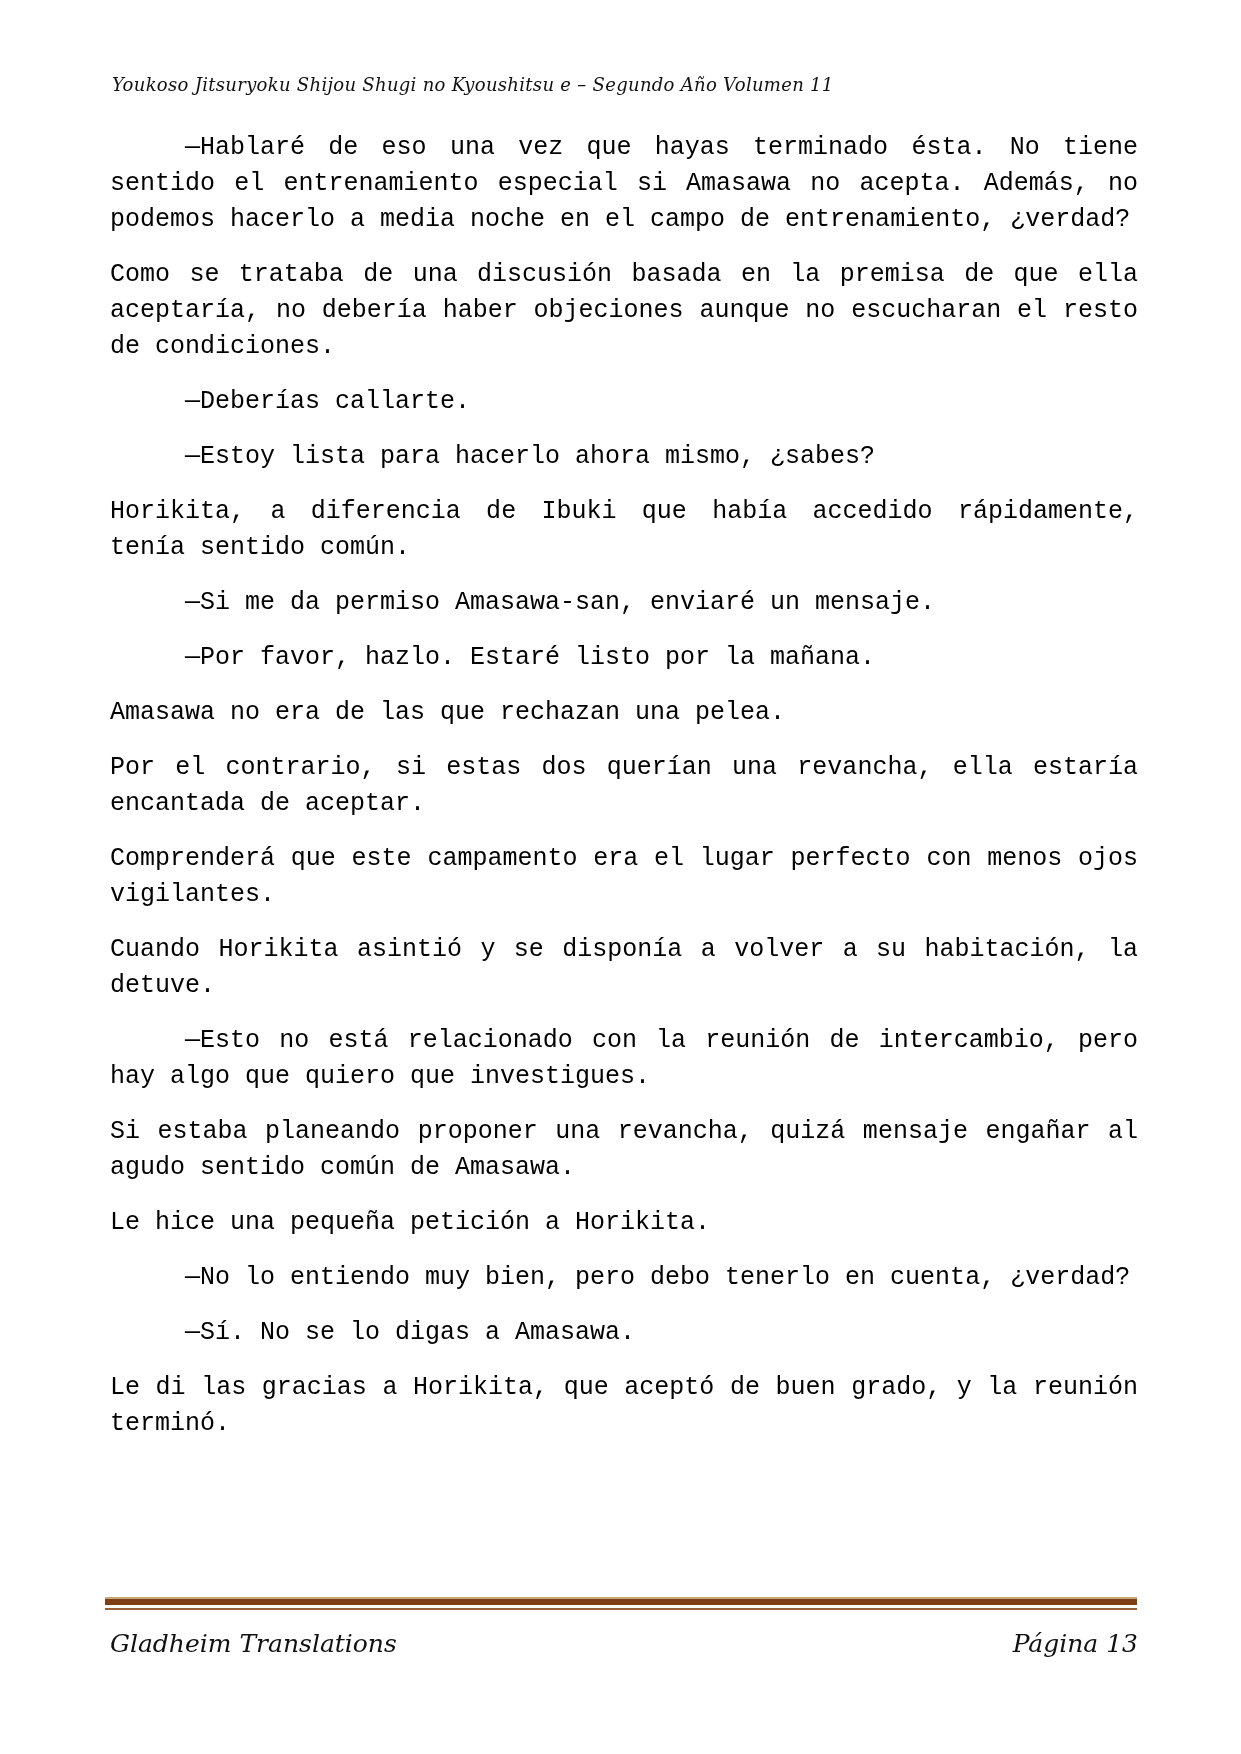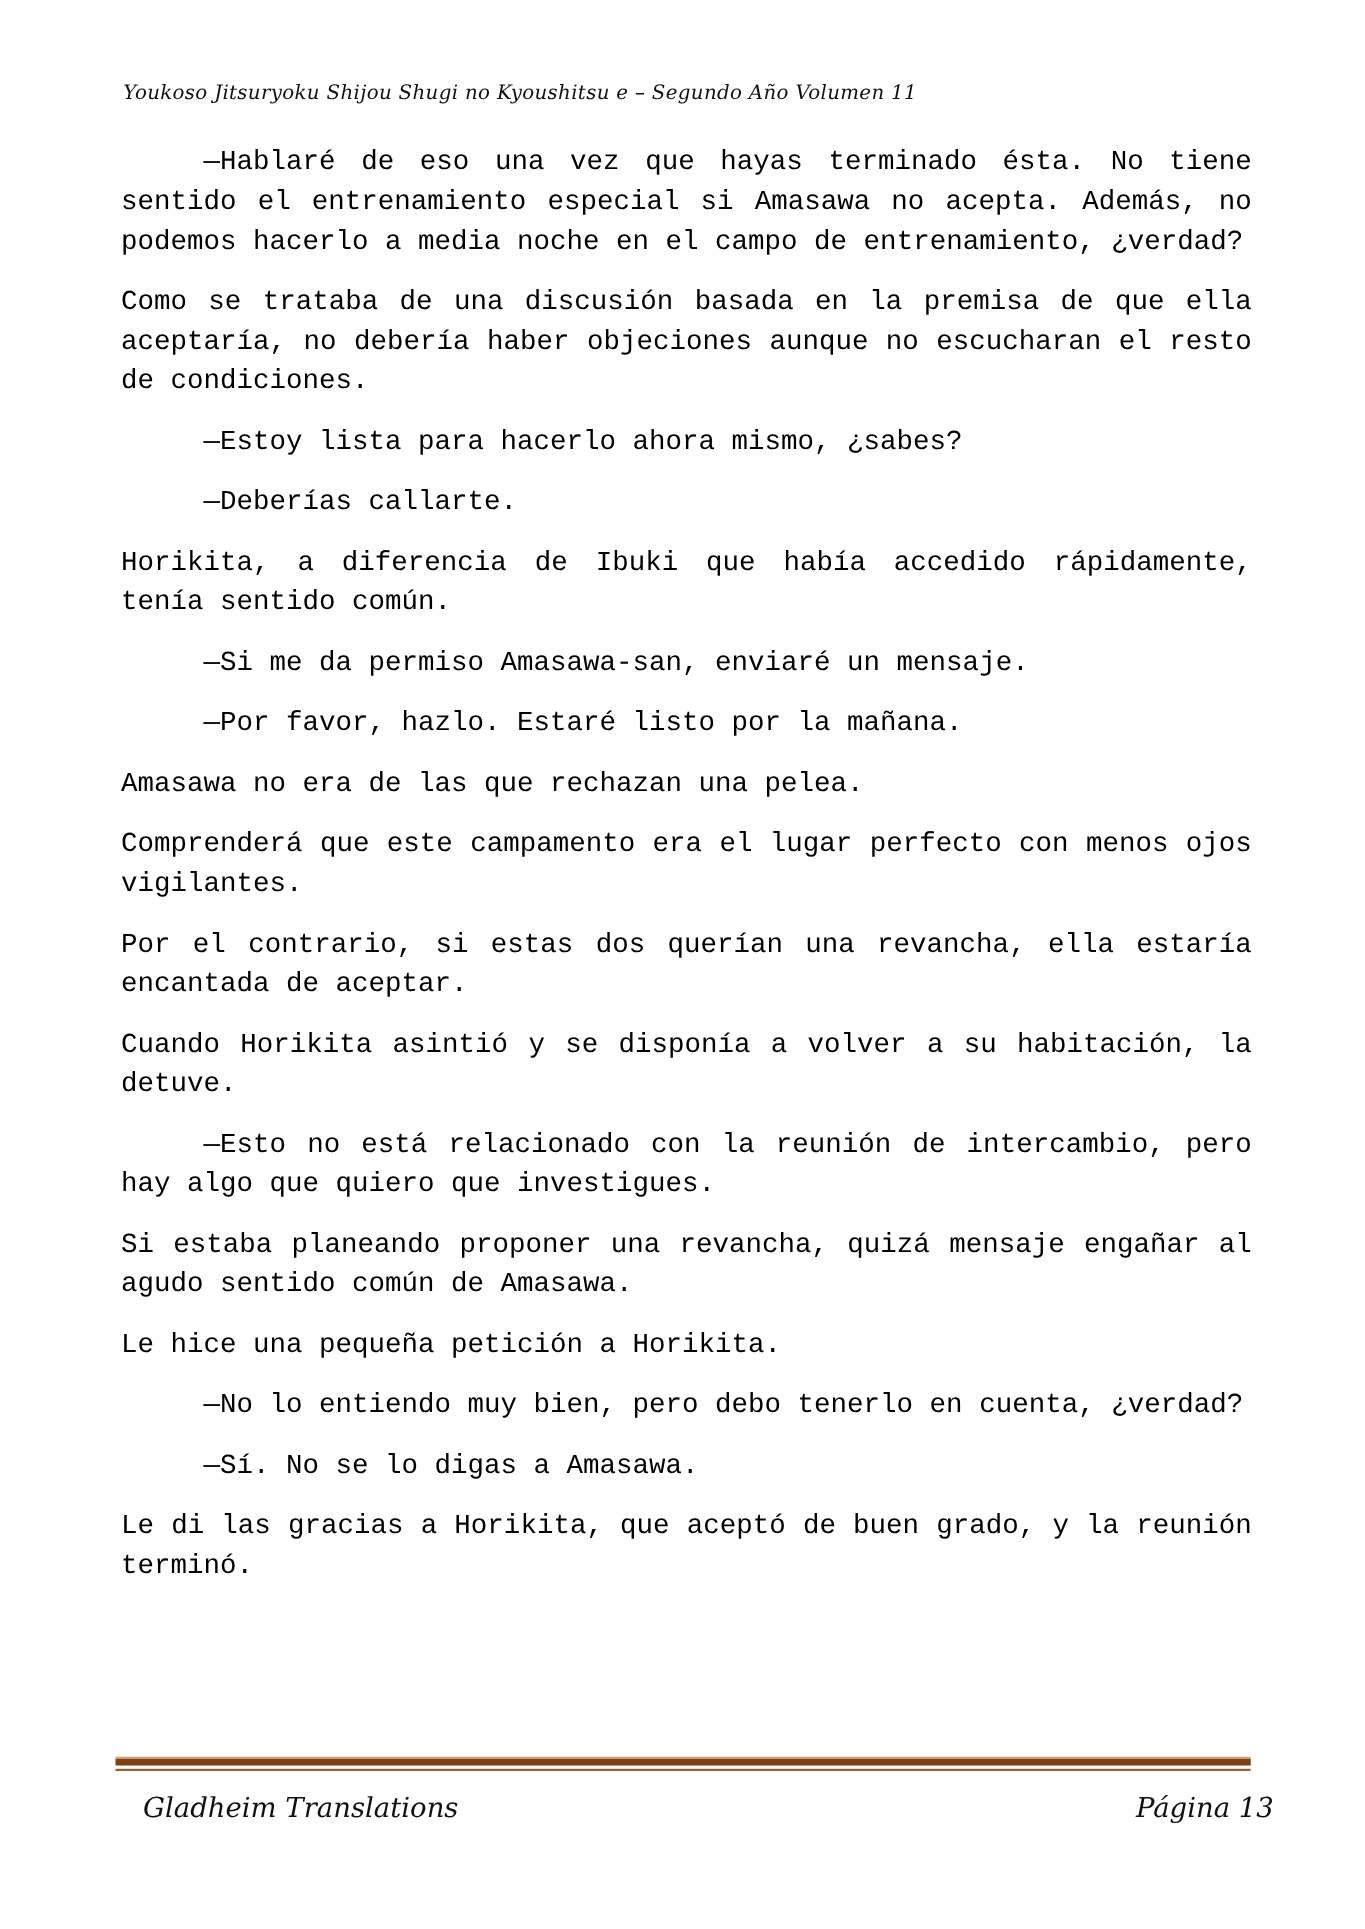--- a/index.html
+++ b/index.html
@@ -61,42 +61,41 @@
     left: 110px;
     width: 1028px;
     top: 1629px;
     display: flex;
     justify-content: space-between;
     align-items: baseline;
     font-family: "DejaVu Serif", serif;
     font-style: italic;
     font-size: 25px;
     color: #111;
-    margin-left: 20px;
   }
 </style>
 </head>
 <body>
 
 <div class="page">
 
   <div class="doc-header">Youkoso Jitsuryoku Shijou Shugi no Kyoushitsu e – Segundo Año Volumen 11</div>
 
   <div class="content">
 
   <p class="dialogue">—Hablaré de eso una vez que hayas terminado ésta. No tiene sentido el entrenamiento especial si Amasawa no acepta. Además, no podemos hacerlo a media noche en el campo de entrenamiento, ¿verdad?</p>
       <p class="narration">Como se trataba de una discusión basada en la premisa de que ella aceptaría, no debería haber objeciones aunque no escucharan el resto de condiciones.</p>
+      <p class="dialogue">—Deberías callarte.</p>
       <p class="dialogue">—Estoy lista para hacerlo ahora mismo, ¿sabes?</p>
-      <p class="dialogue">—Deberías callarte.</p>
       <p class="narration">Horikita, a diferencia de Ibuki que había accedido rápidamente, tenía sentido común.</p>
       <p class="dialogue">—Si me da permiso Amasawa-san, enviaré un mensaje.</p>
       <p class="dialogue">—Por favor, hazlo. Estaré listo por la mañana.</p>
       <p class="narration">Amasawa no era de las que rechazan una pelea.</p>
+      <p class="narration">Por el contrario, si estas dos querían una revancha, ella estaría encantada de aceptar.</p>
       <p class="narration">Comprenderá que este campamento era el lugar perfecto con menos ojos vigilantes.</p>
-      <p class="narration">Por el contrario, si estas dos querían una revancha, ella estaría encantada de aceptar.</p>
       <p class="narration">Cuando Horikita asintió y se disponía a volver a su habitación, la detuve.</p>
       <p class="dialogue">—Esto no está relacionado con la reunión de intercambio, pero hay algo que quiero que investigues.</p>
       <p class="narration">Si estaba planeando proponer una revancha, quizá mensaje engañar al agudo sentido común de Amasawa.</p>
       <p class="narration">Le hice una pequeña petición a Horikita.</p>
       <p class="dialogue">—No lo entiendo muy bien, pero debo tenerlo en cuenta, ¿verdad?</p>
       <p class="dialogue">—Sí. No se lo digas a Amasawa.</p>
       <p class="narration">Le di las gracias a Horikita, que aceptó de buen grado, y la reunión terminó.</p>
     </div>
 
   <div class="footer-rule">

